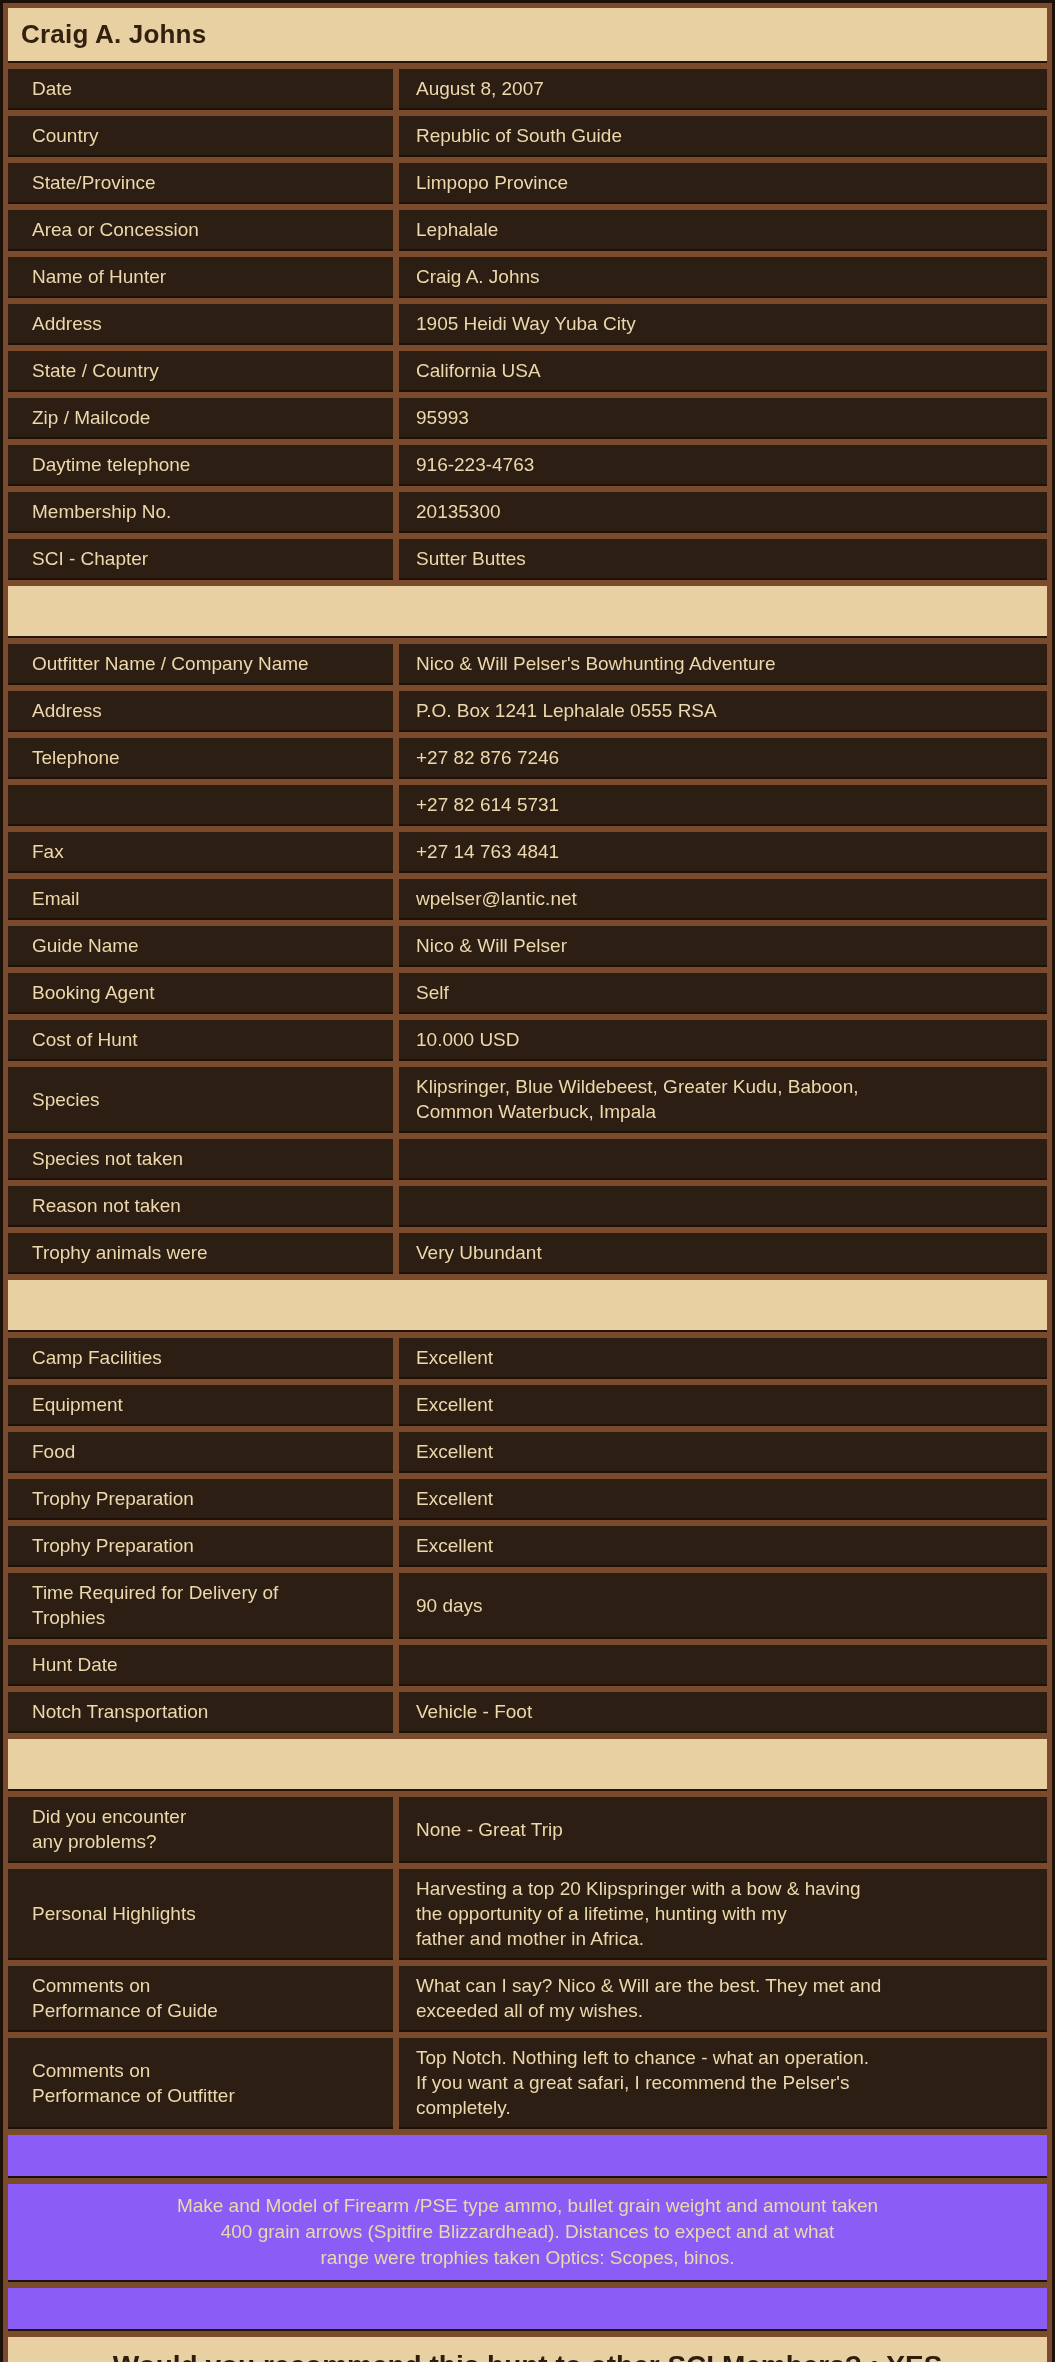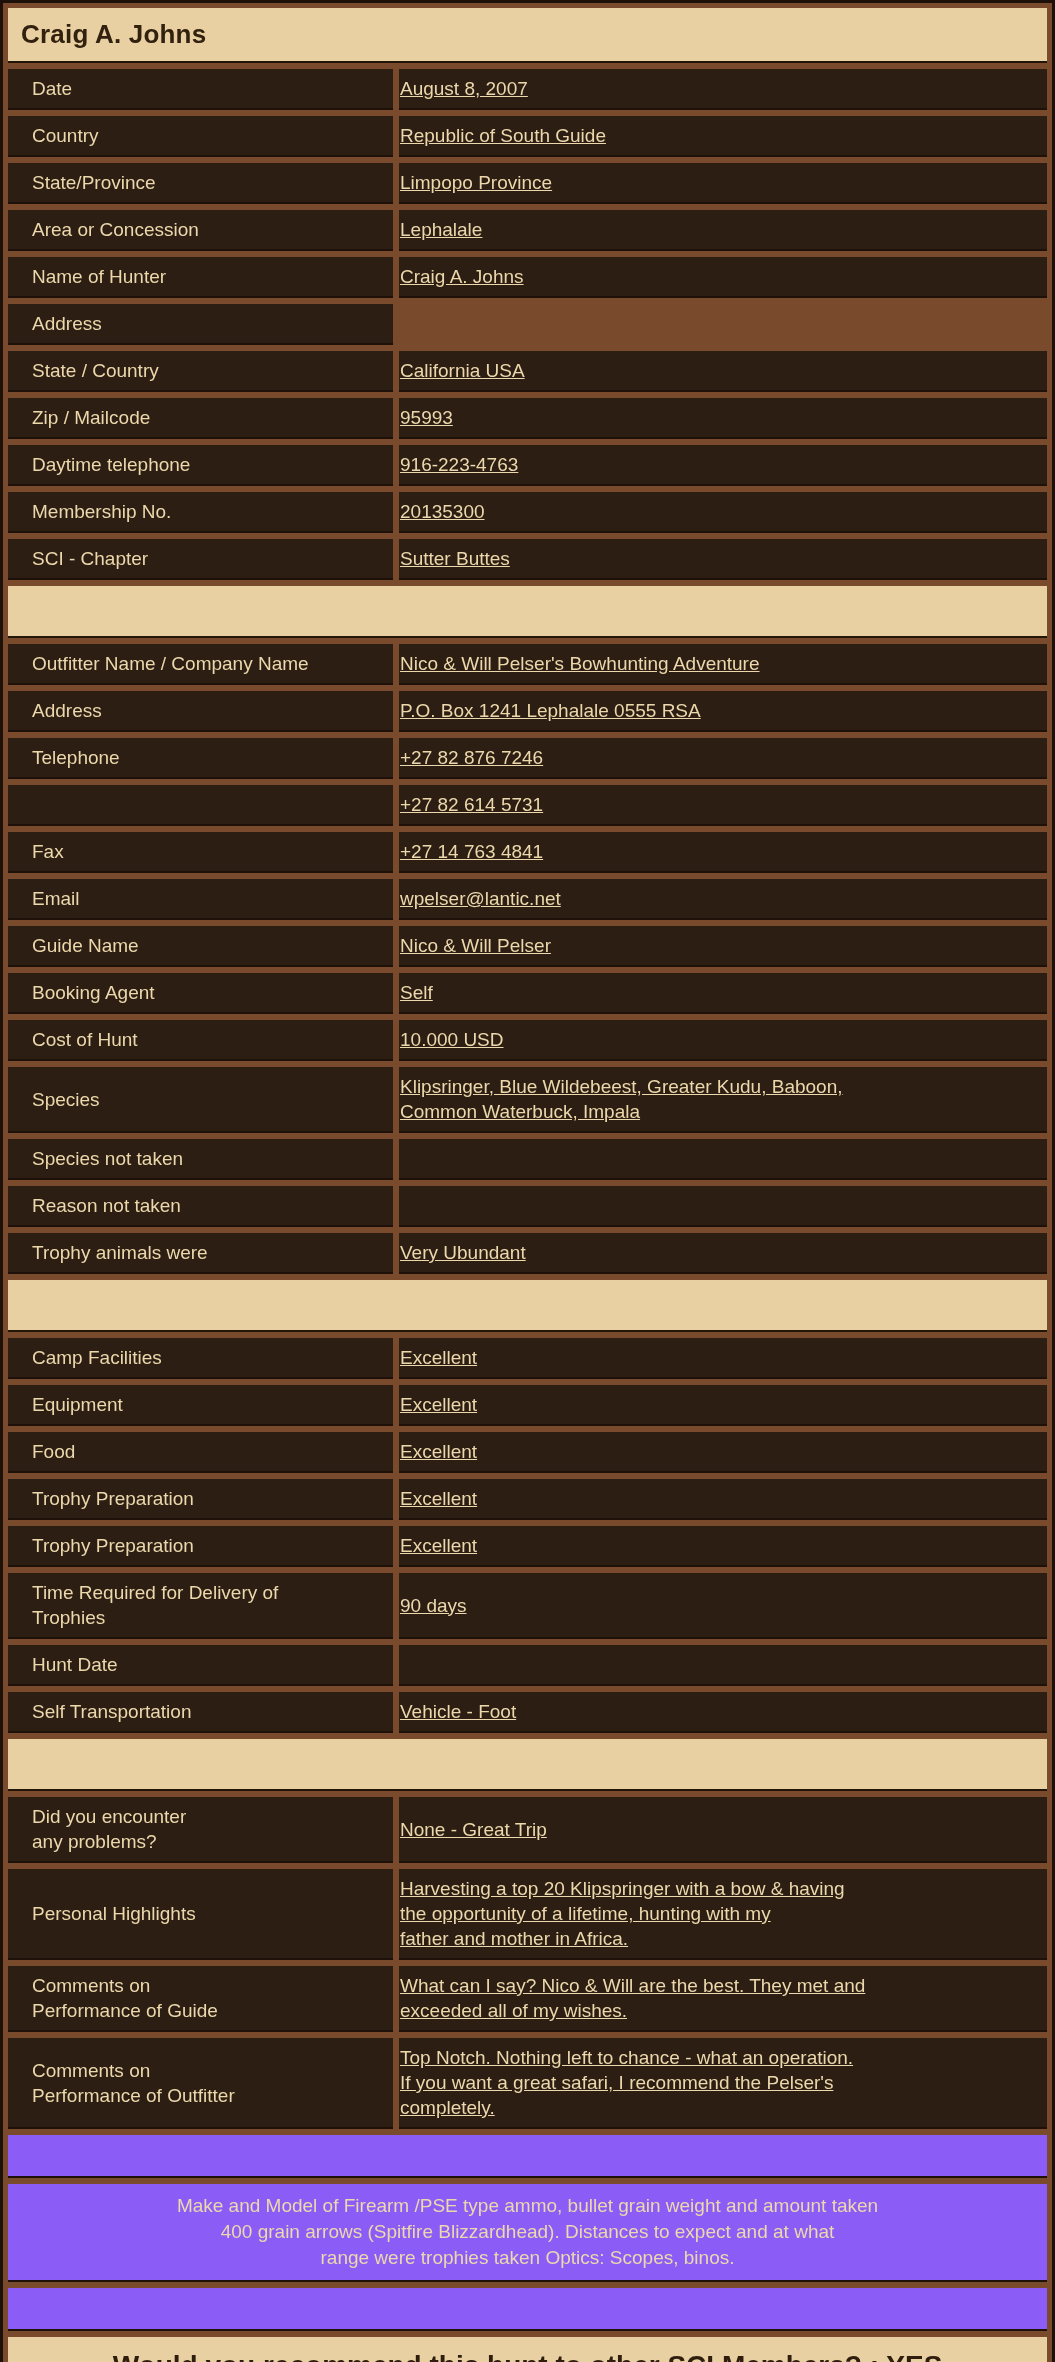--- a/index.html
+++ b/index.html
@@ -40,21 +40,21 @@
     font-size:19px;
     line-height:25px;
     display:flex;
     align-items:center;
     box-sizing:border-box;
     min-height:41px;
     padding:7px 10px;
     white-space:pre-line;
   }
   .label{width:385px;padding-left:24px;}
-  .value{flex:1;padding-left:1px;text-decoration:underline;}
+  .value{flex:1;padding-left:17px;}
   .separator{
     min-height:50px;
     background:#e8d0a2;
     border-bottom:2px solid #241509;
   }
   .wide{
     background:#8b5cf6;
     border-bottom:2px solid #1d1109;
     min-height:41px;
   }
@@ -103,20 +103,21 @@
         <div class="cell label">State/Province</div>
         <div class="cell value">Limpopo Province</div>
       </div><div class="row">
         <div class="cell label">Area or Concession</div>
         <div class="cell value">Lephalale</div>
       </div><div class="row">
         <div class="cell label">Name of Hunter</div>
         <div class="cell value">Craig A. Johns</div>
       </div><div class="row">
         <div class="cell label">Address</div>
+        <div class="cell value">1905 Heidi Way Yuba City</div>
       </div><div class="row">
         <div class="cell label">State / Country</div>
         <div class="cell value">California USA</div>
       </div><div class="row">
         <div class="cell label">Zip / Mailcode</div>
         <div class="cell value">95993</div>
       </div><div class="row">
         <div class="cell label">Daytime telephone</div>
         <div class="cell value">916-223-4763</div>
       </div><div class="row">
@@ -189,21 +190,21 @@
         <div class="cell label">Trophy Preparation</div>
         <div class="cell value">Excellent</div>
       </div><div class="row">
         <div class="cell label">Time Required for Delivery of
 Trophies</div>
         <div class="cell value">90 days</div>
       </div><div class="row">
         <div class="cell label">Hunt Date</div>
         <div class="cell value"></div>
       </div><div class="row">
-        <div class="cell label">Self Transportation</div>
+        <div class="cell label">Notch Transportation</div>
         <div class="cell value">Vehicle - Foot</div>
       </div></div>
 
   <div class="separator"></div>
 
   <div class="section"><div class="row">
         <div class="cell label">Did you encounter
 any problems?</div>
         <div class="cell value">None - Great Trip</div>
       </div><div class="row">

